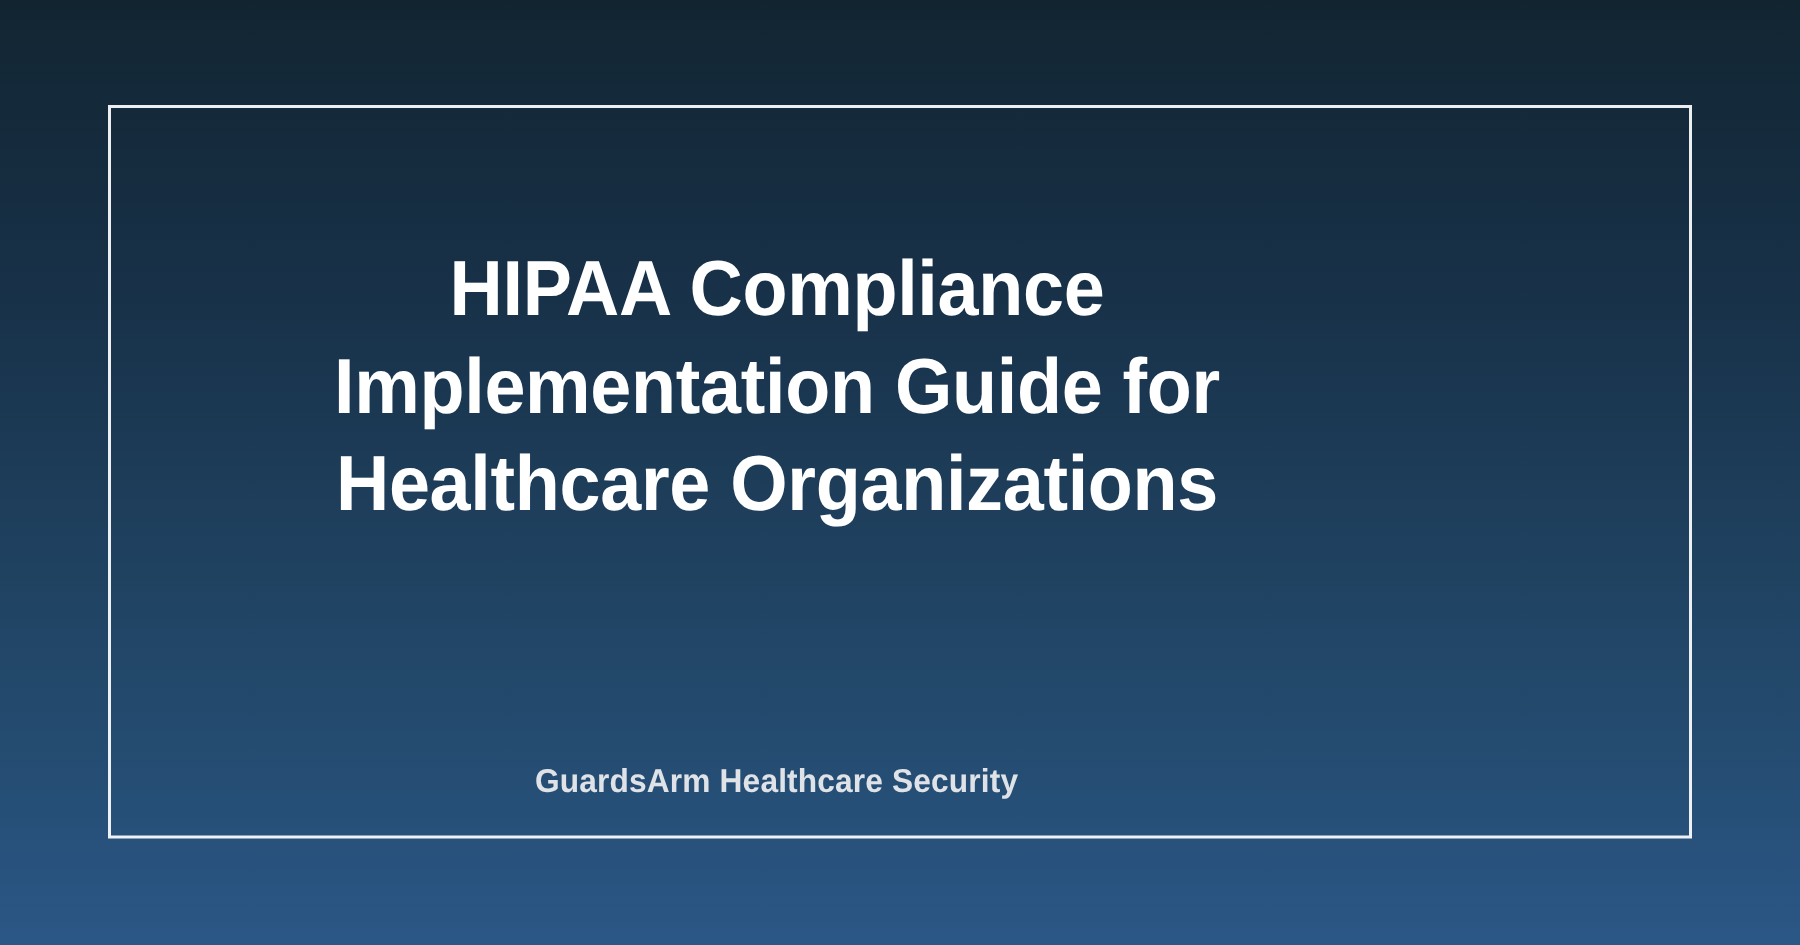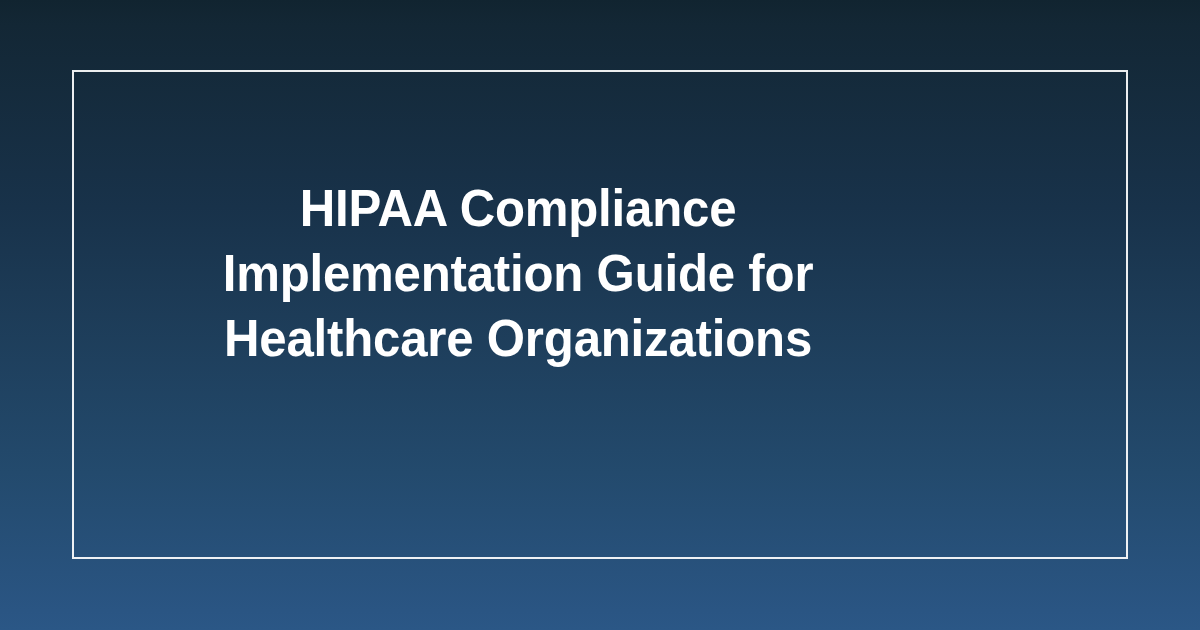--- a/index.html
+++ b/index.html
@@ -38,21 +38,21 @@
     width: 1056px;
     height: 489px;
     box-sizing: border-box;
     border: 2px solid rgba(255, 255, 255, 0.92);
     pointer-events: none;
   }
 
   #card-content {
     position: absolute;
     left: 72px;
-    top: 70px;
+    top: 55px;
     width: 892px;
     height: 489px;
     box-sizing: border-box;
     display: flex;
     flex-direction: column;
     align-items: center;
     justify-content: flex-start;
   }
 
   #title-block {
@@ -106,15 +106,18 @@
   <div id="card-frame"></div>
 
   <div id="card-content">
 
     <div id="title-block">
       <span class="title-line">HIPAA Compliance</span>
       <span class="title-line">Implementation Guide for</span>
       <span class="title-line">Healthcare Organizations</span>
     </div>
 
+    <div id="subtitle-block">
+      <span id="subtitle-text">GuardsArm Healthcare Security</span>
+    </div>
 
   </div>
 </div>
 
 </body></html>

